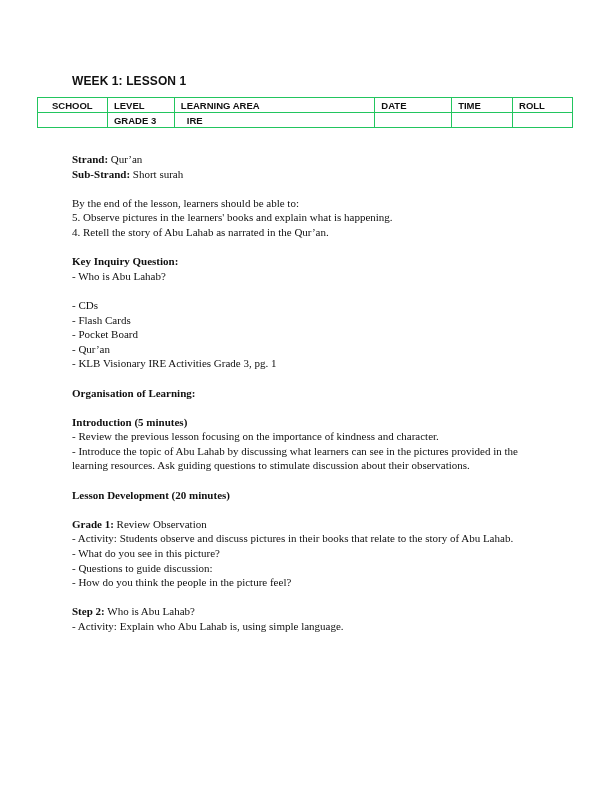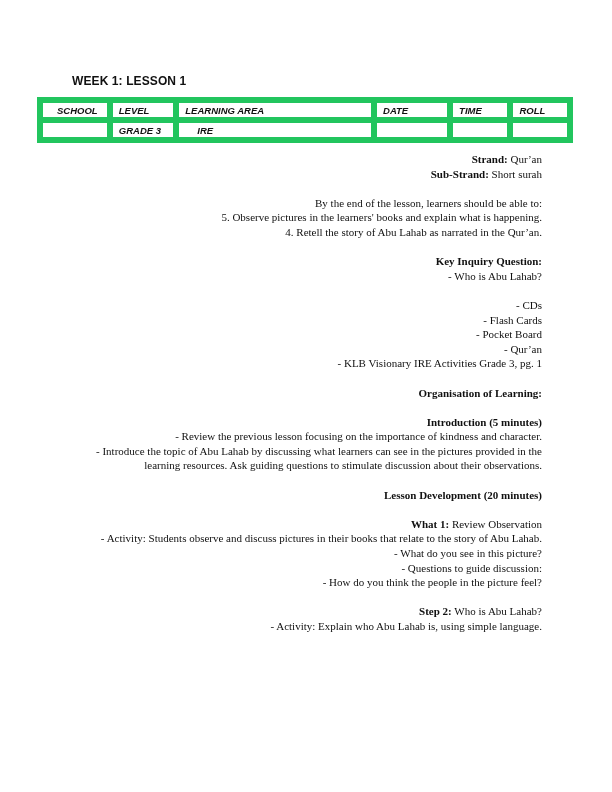--- a/index.html
+++ b/index.html
@@ -8,25 +8,25 @@
     position: absolute; left: 72px; top: 74px;
     font-family: "Liberation Sans", sans-serif; font-weight: bold; font-size: 12px;
     letter-spacing: 0.1px;
   }
   table.meta {
     position: absolute; left: 37px; top: 97px; width: 536px;
     border-collapse: collapse;
     font-family: "Liberation Sans", sans-serif; font-weight: bold; font-size: 9.5px;
   }
   table.meta td {
-    border: 6px solid #22c55e; height: 14px; padding: 0 0 0 6px; vertical-align: middle; font-style: italic;
+    border: 1px solid #22c55e; height: 14px; padding: 0 0 0 6px; vertical-align: middle;
   }
   .content {
     position: absolute; left: 72px; top: 152px; width: 470px;
-    font-family: "Liberation Serif", serif; font-size: 11px; line-height: 14.6px; text-align: right;
+    font-family: "Liberation Serif", serif; font-size: 11px; line-height: 14.6px;
   }
   .content p { margin: 0; }
   .content .gap { height: 14.6px; }
   b { font-weight: bold; }
 </style>
 </head>
 <body>
 
 <div class="week-title">WEEK 1: LESSON 1</div>
 
@@ -44,21 +44,21 @@
     <td style="padding-left:14px">SCHOOL</td>
     <td>LEVEL</td>
     <td>LEARNING AREA</td>
     <td>DATE</td>
     <td>TIME</td>
     <td>ROLL</td>
   </tr>
   <tr>
     <td></td>
     <td>GRADE 3</td>
-    <td style="padding-left:18px">IRE</td>
+    <td style="padding-left:12px">IRE</td>
     <td></td>
     <td></td>
     <td></td>
   </tr>
 </tbody>
   </table>
 
 <div class="content">
   <p><b>Strand:</b><span> Qur’an</span></p>
   <p><b>Sub-Strand:</b><span> Short surah</span></p>
@@ -84,21 +84,21 @@
   <div class="gap"></div>
 
   <p><b>Introduction (5 minutes)</b></p>
   <p>- Review the previous lesson focusing on the importance of kindness and character.</p>
   <p>- Introduce the topic of Abu Lahab by discussing what learners can see in the pictures provided in the learning resources. Ask guiding questions to stimulate discussion about their observations.</p>
   <div class="gap"></div>
 
   <p><b>Lesson Development (20 minutes)</b></p>
   <div class="gap"></div>
 
-  <p><b>What 1:</b><span> Review Observation</span></p>
+  <p><b>Grade 1:</b><span> Review Observation</span></p>
   <p>- Activity: Students observe and discuss pictures in their books that relate to the story of Abu Lahab.</p>
   <p>- What do you see in this picture?</p>
   <p>- Questions to guide discussion:</p>
   <p>- How do you think the people in the picture feel?</p>
   <div class="gap"></div>
 
   <p><b>Step 2:</b><span> Who is Abu Lahab?</span></p>
   <p>- Activity: Explain who Abu Lahab is, using simple language.</p>
 </div>
 

